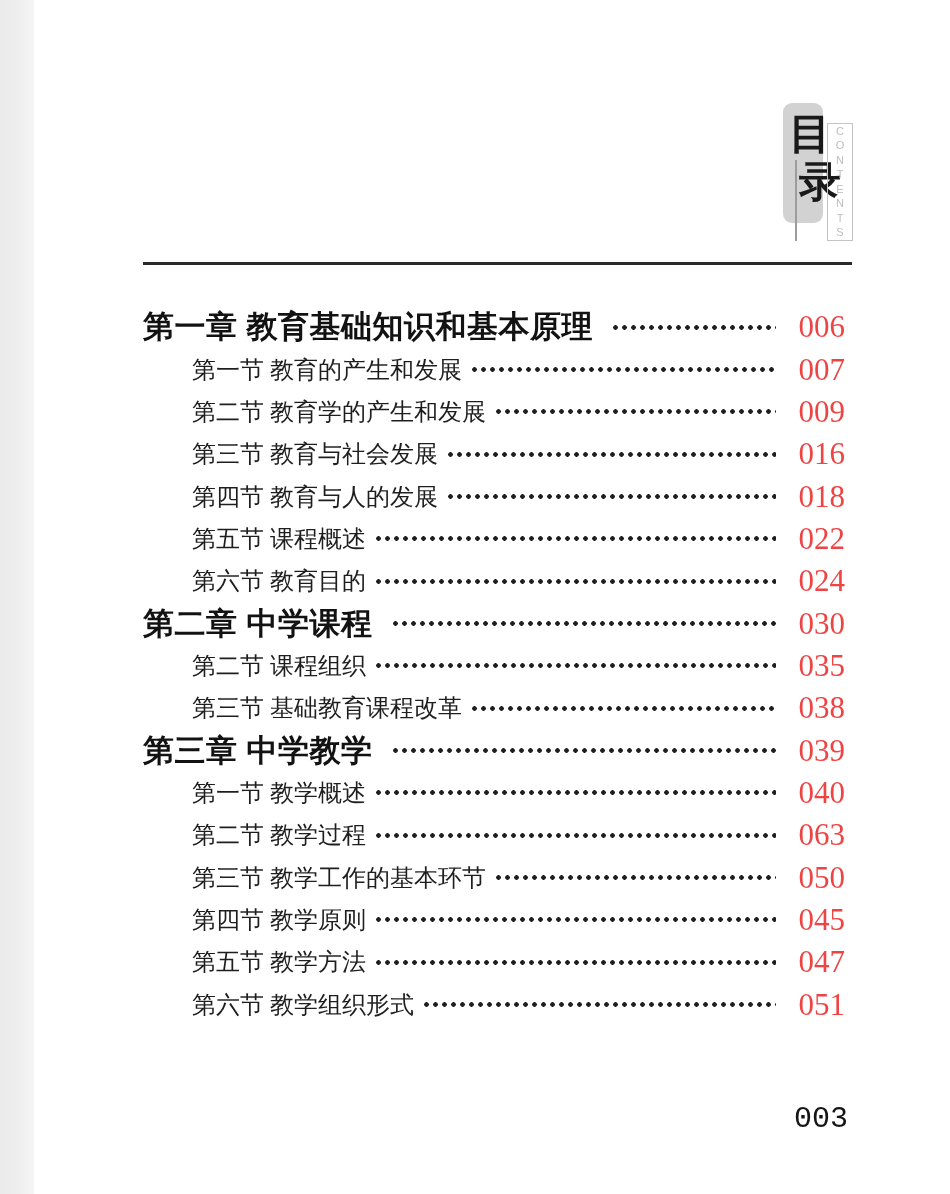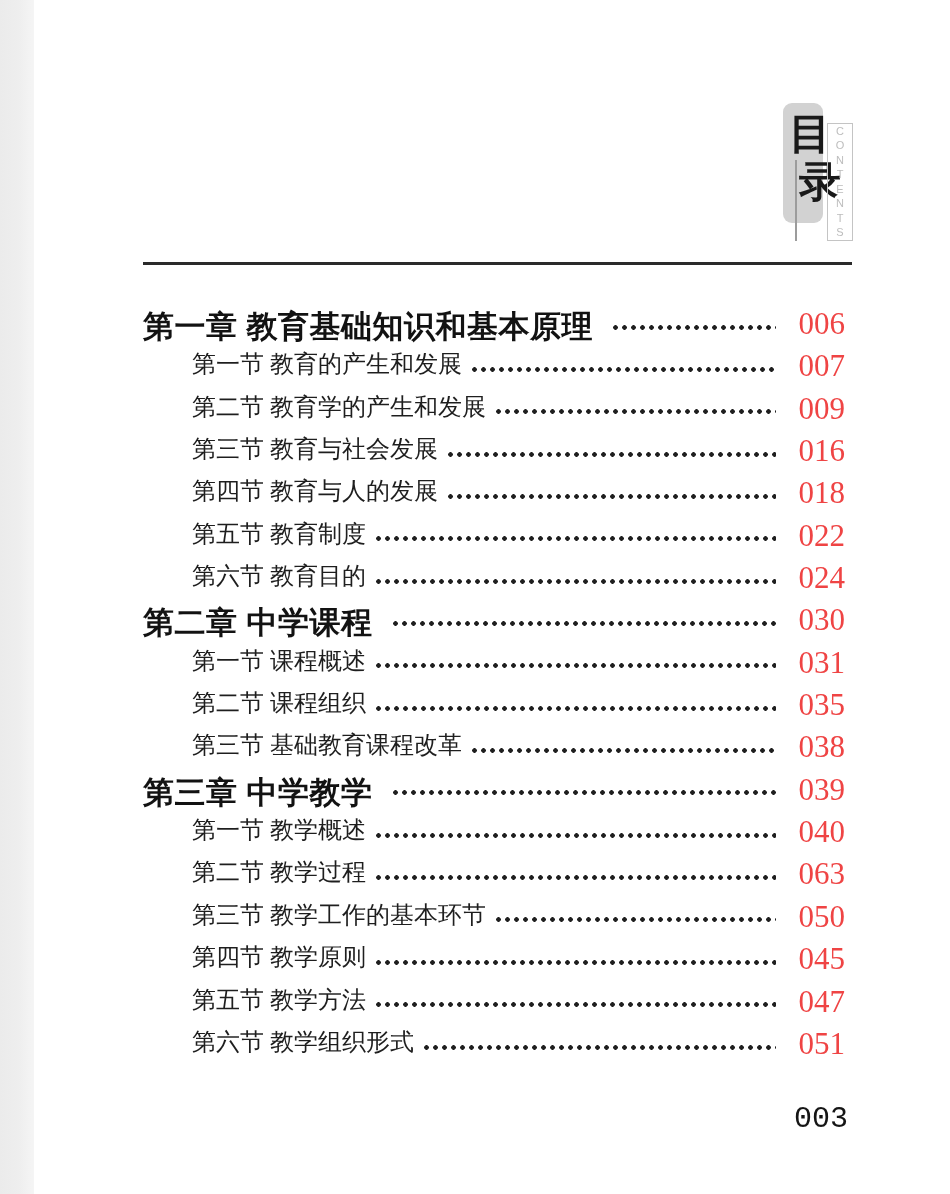--- a/index.html
+++ b/index.html
@@ -39,21 +39,21 @@
   
   .divider{
     position:absolute;left:143px;top:262px;width:709px;height:3px;background:#2a2a2a;
   }
   
   .toc{
     position:absolute;left:143px;top:306px;width:702px;
     display:flex;flex-direction:column;
   }
   .row{
-    display:flex;height:42.35px;white-space:nowrap;
+    display:flex;align-items:center;height:42.35px;white-space:nowrap;
   }
   .row .label{flex:0 0 auto;}
   .row.chapter .label{
     font-family:"Liberation Sans", sans-serif;font-weight:bold;
     font-size:31px;color:#121212;letter-spacing:0.5px;
   }
   .row.section{padding-left:49px;}
   .row.section .label{
     font-family:"Liberation Serif", serif;font-size:24px;color:#1e1e1e;
   }
@@ -117,38 +117,33 @@
     <span class="label">第三节 教育与社会发展</span>
     <span class="leader"></span>
     <span class="pagenum">016</span>
   </div>
   <div class="row section">
     <span class="label">第四节 教育与人的发展</span>
     <span class="leader"></span>
     <span class="pagenum">018</span>
   </div>
   <div class="row section">
-    <span class="label">第五节 教育制度</span>
+    <span class="label">第五节 课程概述</span>
     <span class="leader"></span>
     <span class="pagenum">022</span>
   </div>
   <div class="row section">
     <span class="label">第六节 教育目的</span>
     <span class="leader"></span>
     <span class="pagenum">024</span>
   </div>
   <div class="row chapter">
     <span class="label">第二章 中学课程</span>
     <span class="leader"></span>
     <span class="pagenum">030</span>
-  </div>
-  <div class="row section">
-    <span class="label">第一节 课程概述</span>
-    <span class="leader"></span>
-    <span class="pagenum">031</span>
   </div>
   <div class="row section">
     <span class="label">第二节 课程组织</span>
     <span class="leader"></span>
     <span class="pagenum">035</span>
   </div>
   <div class="row section">
     <span class="label">第三节 基础教育课程改革</span>
     <span class="leader"></span>
     <span class="pagenum">038</span>

